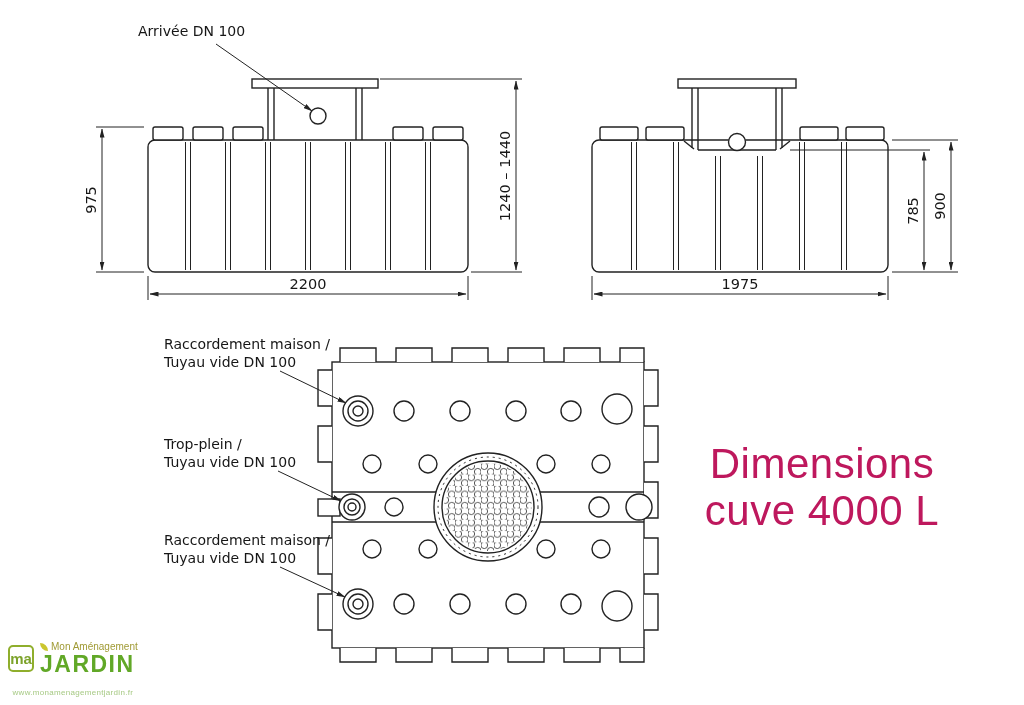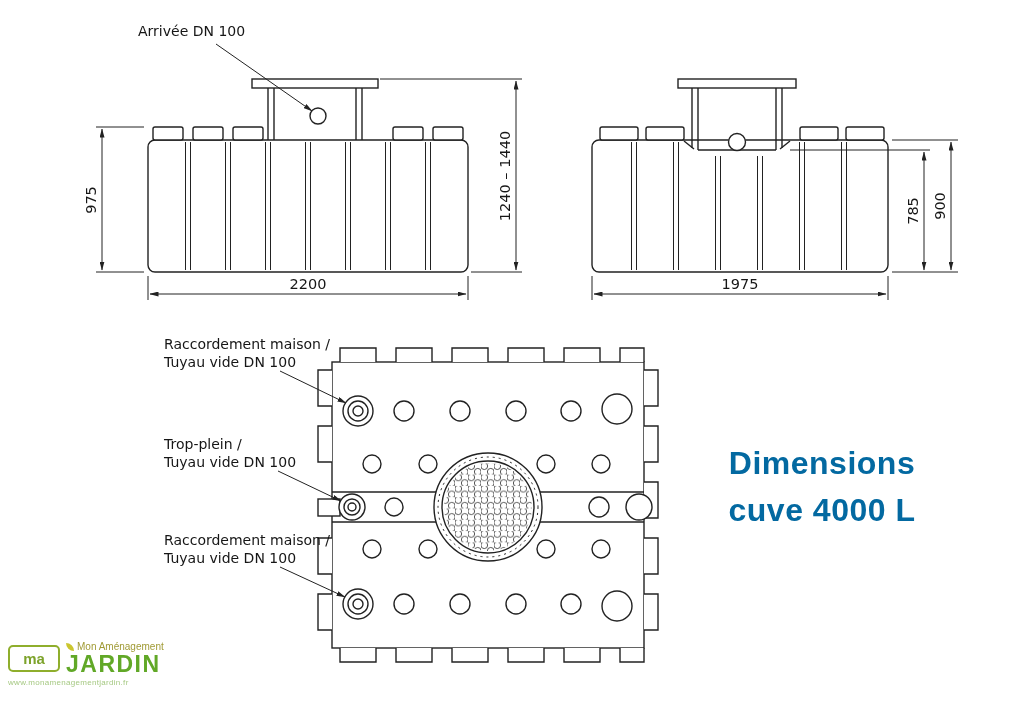--- a/index.html
+++ b/index.html
@@ -5,32 +5,32 @@
   * { margin:0; padding:0; box-sizing:border-box; }
   html,body { width:1024px; height:705px; background:#ffffff; overflow:hidden;
               font-family:"Liberation Sans", sans-serif; }
   .stage { position:relative; width:1024px; height:705px; background:#fff; }
   .drawing { position:absolute; left:0; top:0; }
   svg text { font-family:"DejaVu Sans","Liberation Sans",sans-serif; fill:#161616; stroke:none; }
   .dim-text { font-size:14.5px; }
   .note-text { font-size:14px; }
 
   .title { position:absolute; left:677px; top:440px; width:290px; text-align:center;
-           font-size:32px; line-height:47px; color:#0369a1; letter-spacing:0.5px;font-weight:bold; }
+           font-size:42px; line-height:47px; color:#be185d; letter-spacing:0.5px; }
 
   .logo { position:absolute; left:8px; top:641px; }
   .logo-row { display:flex; align-items:center; gap:6px; }
-  .logo-mark { width:52px; height:27px; border:2px solid #8fae2c; border-radius:5px;
+  .logo-mark { width:26px; height:27px; border:2px solid #8fae2c; border-radius:5px;
                background:#fff; color:#7da32b; font-weight:bold; font-size:15px;
                display:flex; align-items:center; justify-content:center; }
   .logo-col { display:flex; flex-direction:column; }
   .logo-tagline { color:#a09a34; font-size:10px; display:flex; align-items:center; gap:3px; line-height:12px;}
   .leaf { width:8px; height:8px; background:#cbc62e; border-radius:0 100% 0 100%; display:inline-block; }
   .logo-name { color:#61a827; font-size:23px; font-weight:bold; letter-spacing:1.5px; line-height:22px; }
-  .logo-url { color:#a6c983; font-size:8px; margin-top:3px; letter-spacing:0.3px; }
+  .logo-url { color:#a6c983; font-size:8px; margin-top:13px; letter-spacing:0.3px;text-align:center; }
 </style>
 </head>
 <body>
 
 <div class="stage">
 
   <svg class="drawing" width="1024" height="705" viewBox="0 0 1024 705">
     <defs>
       <marker id="arrE" viewBox="0 0 9 5" refX="8.5" refY="2.5" markerWidth="9" markerHeight="5" orient="auto" markerUnits="userSpaceOnUse">
         <path d="M0 0L9 2.5L0 5Z" fill="#222"></path>

